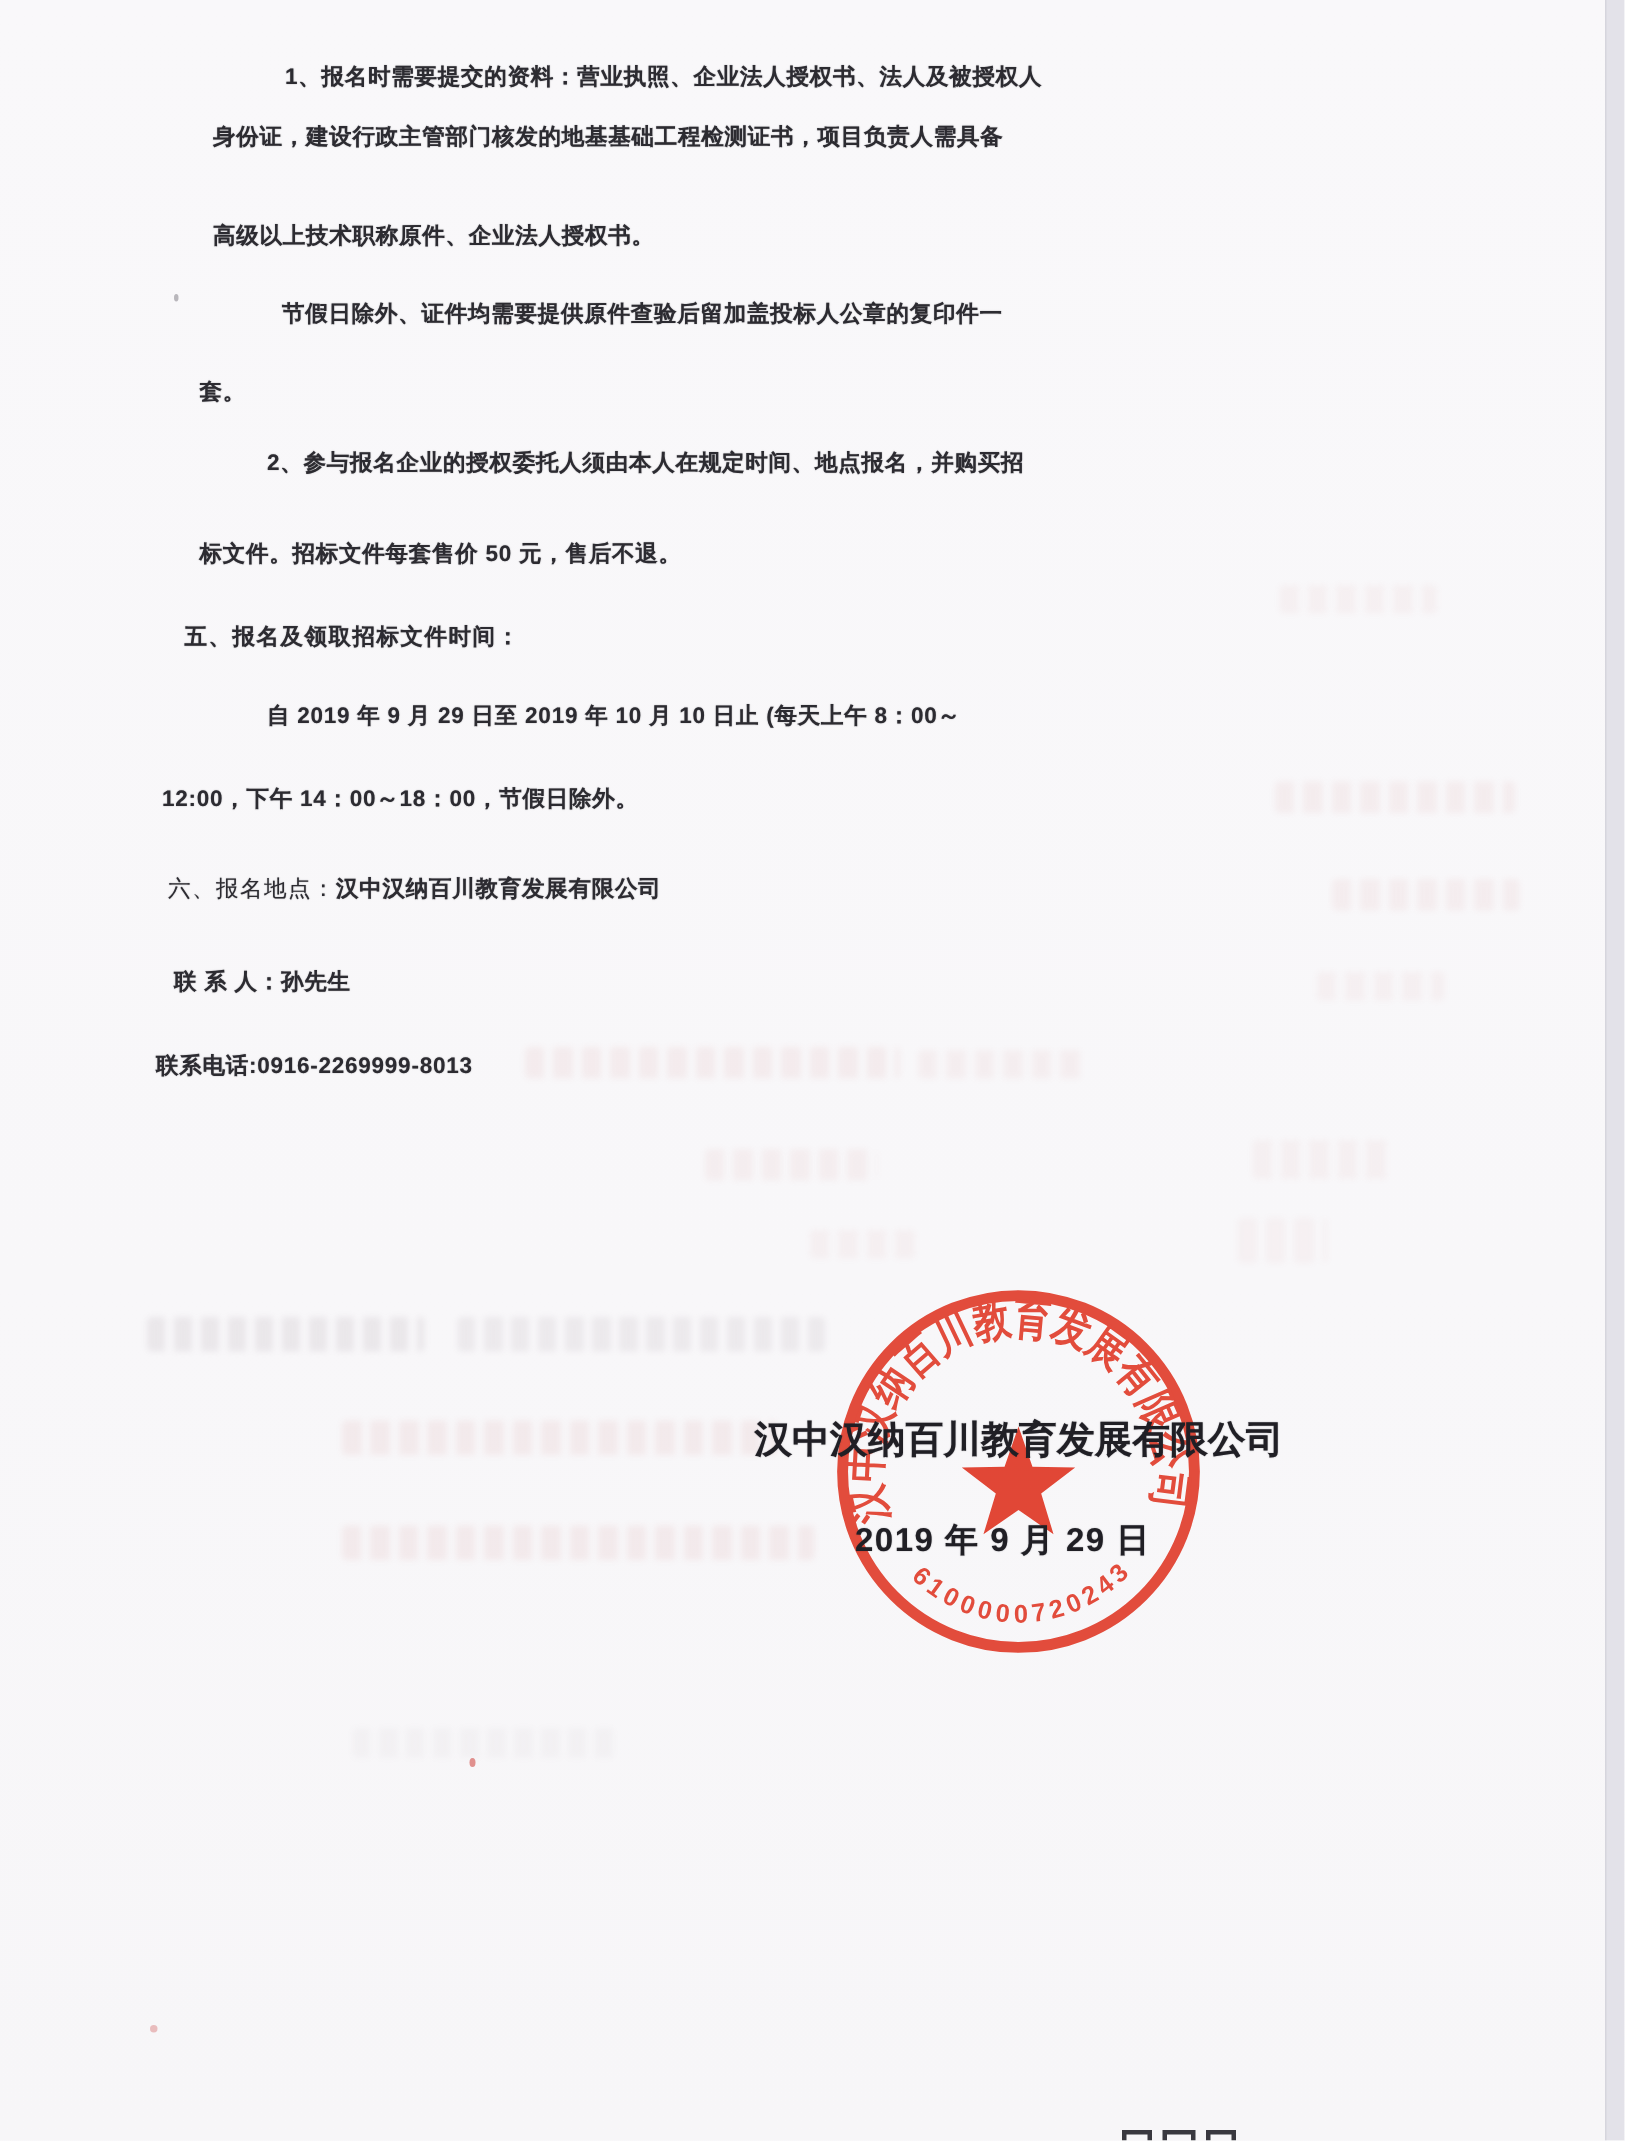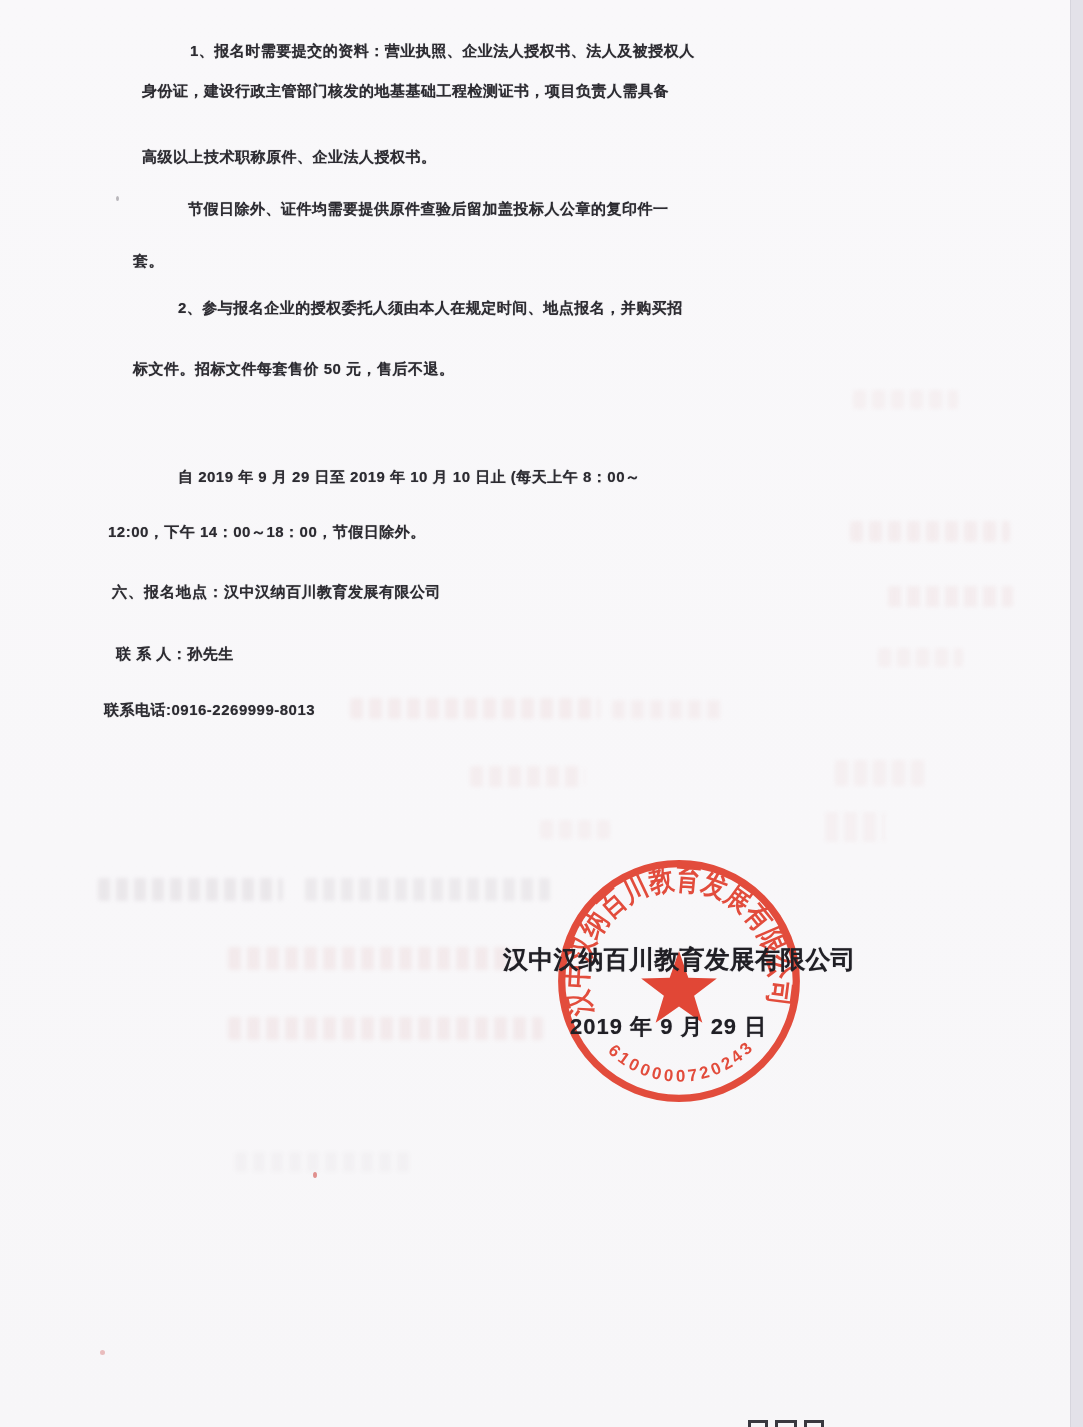--- a/index.html
+++ b/index.html
@@ -14,21 +14,21 @@
   .line{
     position:absolute;
     font-size:15px;
     letter-spacing:0.5px;
     color:#2c2b31;
     font-weight:600;
     white-space:nowrap;
     text-shadow:0 0 0.8px rgba(44,43,49,.55);
   }
   .line.bold{font-weight:800;letter-spacing:1px;}
-  .inline-label{font-weight:700;letter-spacing:1px;}
+  .inline-label{font-weight:400;letter-spacing:1px;}
   .inline-value{font-weight:600;letter-spacing:0.5px;}
   .sig{
     position:absolute;
     color:#201f25;
     font-weight:700;
     white-space:nowrap;
     z-index:3;
     text-shadow:0 0 0.8px rgba(32,31,37,.5);
   }
   .sig.company{left:503px;top:943px;font-size:25px;letter-spacing:0.2px;}
@@ -55,20 +55,21 @@
 
 <div class="page">
 
   <div class="line" style="left:190px;top:42px">1、报名时需要提交的资料：营业执照、企业法人授权书、法人及被授权人</div>
   <div class="line" style="left:142px;top:82px">身份证，建设行政主管部门核发的地基基础工程检测证书，项目负责人需具备</div>
   <div class="line" style="left:142px;top:148px">高级以上技术职称原件、企业法人授权书。</div>
   <div class="line" style="left:188px;top:200px">节假日除外、证件均需要提供原件查验后留加盖投标人公章的复印件一</div>
   <div class="line" style="left:133px;top:252px">套。</div>
   <div class="line" style="left:178px;top:299px">2、参与报名企业的授权委托人须由本人在规定时间、地点报名，并购买招</div>
   <div class="line" style="left:133px;top:360px">标文件。招标文件每套售价 50 元，售后不退。</div>
+  <div class="line bold" style="left:123px;top:415px">五、报名及领取招标文件时间：</div>
   <div class="line" style="left:178px;top:468px">自 2019 年 9 月 29 日至 2019 年 10 月 10 日止 (每天上午 8：00～</div>
   <div class="line" style="left:108px;top:523px">12:00，下午 14：00～18：00，节假日除外。</div>
   <div class="line" style="left:112px;top:583px"><span class="inline-label">六、报名地点：</span><span class="inline-value">汉中汉纳百川教育发展有限公司</span></div>
   <div class="line" style="left:116px;top:645px">联 系 人：孙先生</div>
   <div class="line" style="left:104px;top:701px">联系电话:0916-2269999-8013</div>
 
   <svg class="seal" width="252" height="252" viewBox="0 0 260 260">
     <defs>
       <path id="arcTop" d="M 40.7 162.5 A 95 95 0 1 1 219.3 162.5"></path>
       <path id="arcBottom" d="M 48.1 194 A 104 104 0 0 0 212 194"></path>

